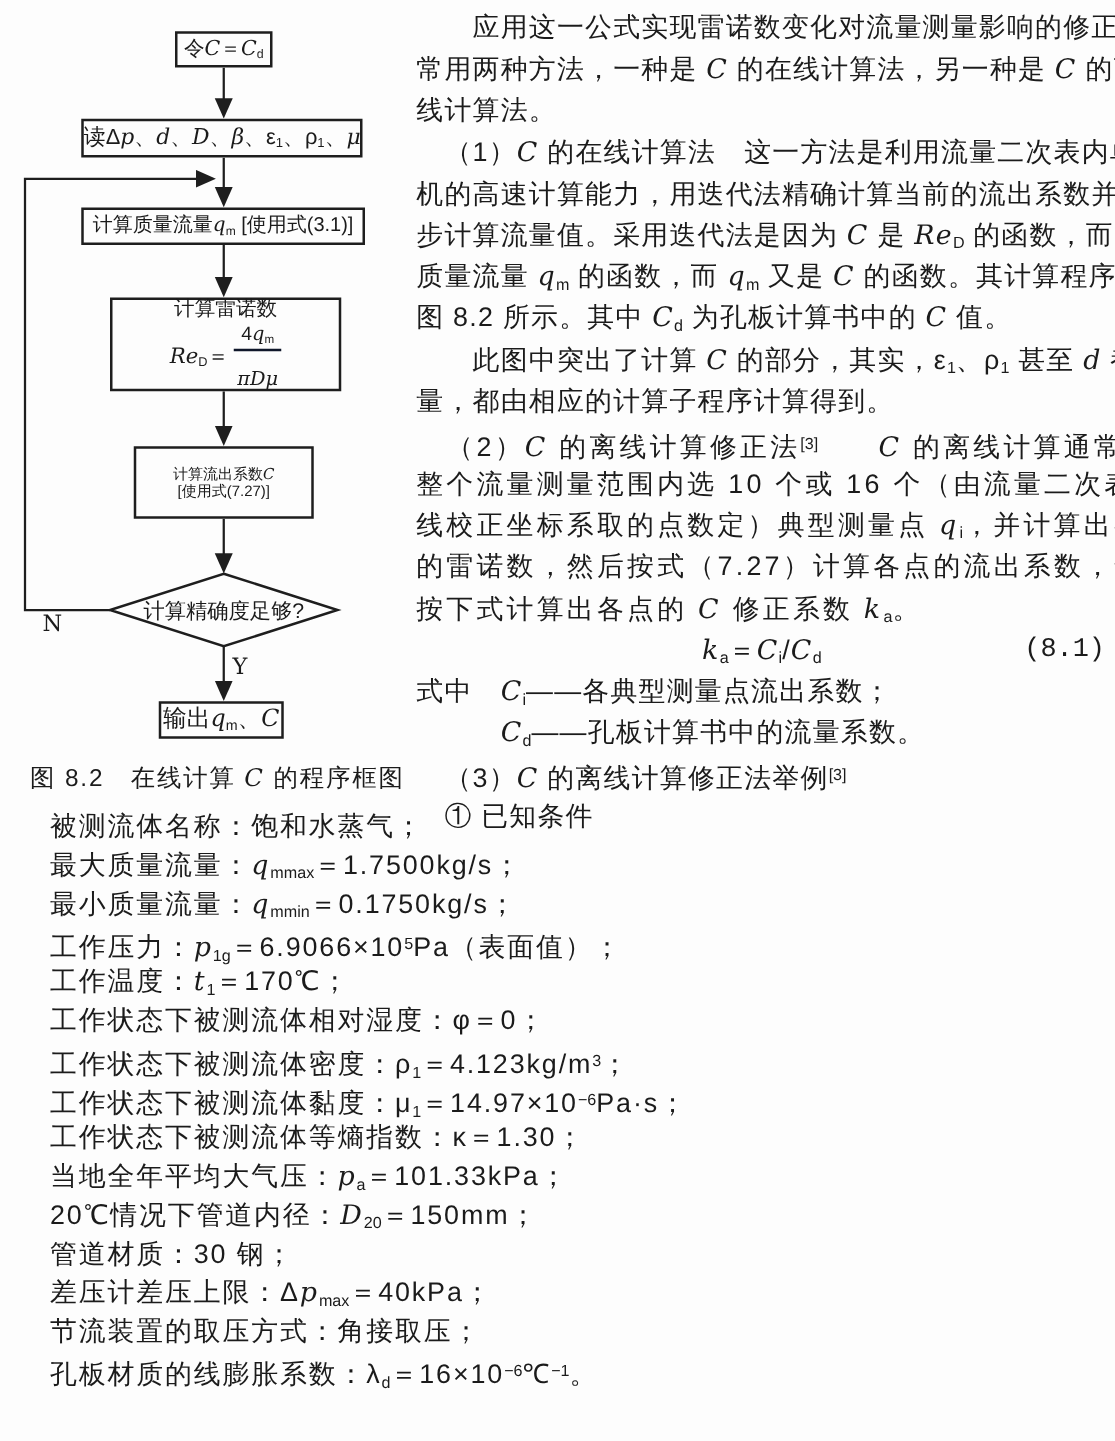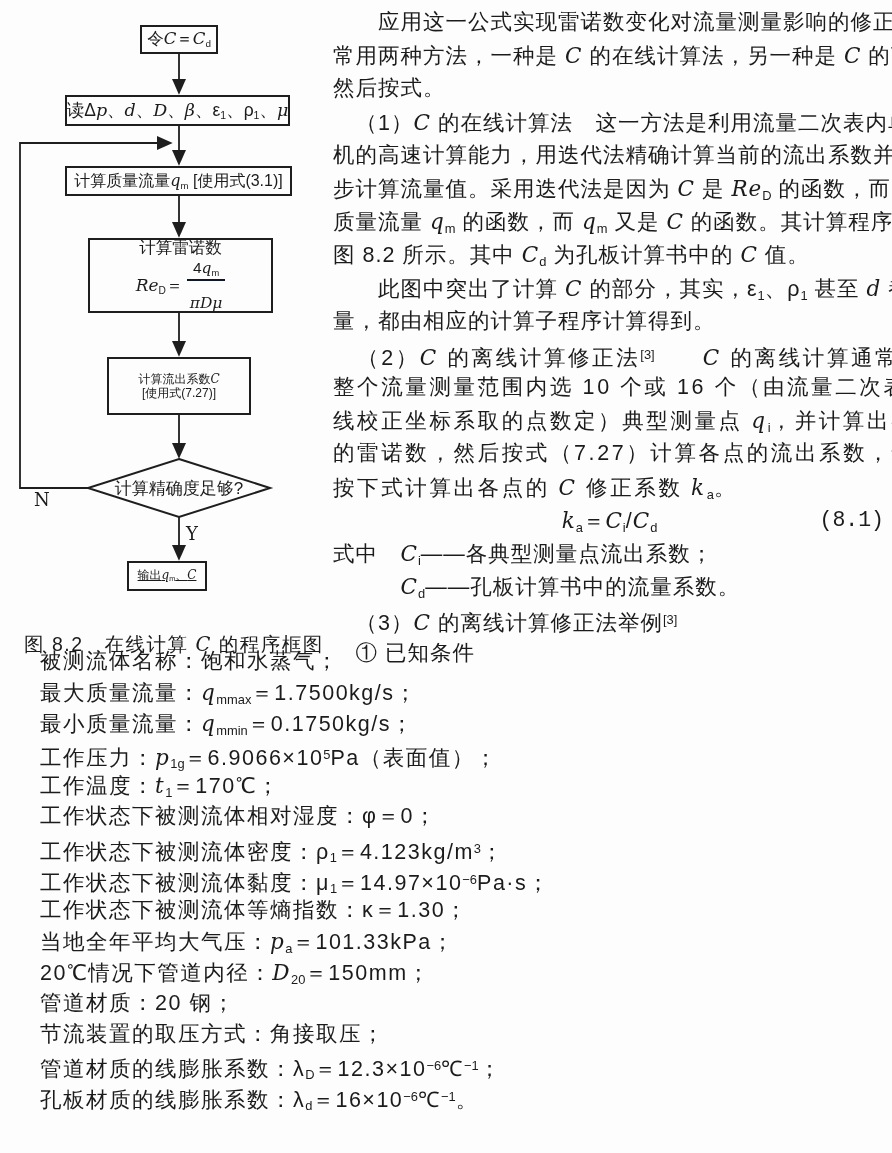--- a/index.html
+++ b/index.html
@@ -12,37 +12,37 @@
 
   i{font-family:"DejaVu Serif",serif;font-style:italic;}
   sub{font-size:0.60em;font-style:normal;vertical-align:-0.28em;letter-spacing:0;}
   sup{font-size:0.60em;font-style:normal;vertical-align:0.45em;letter-spacing:0;}
 
   
   .flowchart{position:absolute;left:0;top:0;width:330px;height:645px;}
   .flowchart svg{position:absolute;left:0;top:0;}
   .fbox{
     position:absolute;box-sizing:border-box;border:2px solid #1e1e1e;background:#fdfdfd;
-    display:flex;flex-direction:column;align-items:center;justify-content:center;
+    display:flex;flex-direction:column;justify-content:center;
     text-align:center;line-height:1.18;white-space:nowrap;
   }
   .b1{left:140px;top:25px;width:78px;height:29px;font-size:16.5px;}
   .b2{left:65px;top:95px;width:225px;height:31px;font-size:17.5px;}
   .b3{left:65px;top:166px;width:227px;height:30px;font-size:16px;}
   .b4{left:88px;top:238px;width:185px;height:75px;font-size:16.5px;}
   .b5{left:107px;top:357px;width:144px;height:58px;font-size:12px;}
-  .b6{left:127px;top:561px;width:80px;height:30px;font-size:12px;text-decoration:underline;}
+  .b6{left:127px;top:561px;width:100px;height:30px;font-size:19px;}
   .decision-label{
     position:absolute;left:88px;top:459px;width:182px;height:58px;
     display:flex;align-items:center;justify-content:center;font-size:17px;white-space:nowrap;
   }
   .branch{position:absolute;font-size:18px;font-family:"DejaVu Serif",serif;}
   .branch-n{left:34px;top:489px;}
   .branch-y{left:186px;top:523px;}
-  .fig-caption{position:absolute;left:24px;top:609px;font-size:19.5px;letter-spacing:1.5px;white-space:nowrap;margin-top:22px;}
+  .fig-caption{position:absolute;left:24px;top:609px;font-size:19.5px;letter-spacing:1.5px;white-space:nowrap;}
   .eqrow{display:flex;align-items:center;justify-content:center;margin-top:1px;font-size:17px;}
   .frac{display:inline-flex;flex-direction:column;margin-left:4px;font-size:15.5px;line-height:1.2;}
   .frac .num{border-bottom:2px solid #0f172a;padding:0 6px 1px;}
   .frac .den{padding-top:13px;}
 
   
   .rightcol{
     position:absolute;left:333px;top:6px;width:553px;
     font-size:21.5px;line-height:33.2px;letter-spacing:1px;
   }
@@ -120,21 +120,21 @@
     <div class="fbox b6">
       <span>输出<i>q</i><sub>m</sub>、<i>C</i></span>
     </div>
 
     <div class="fig-caption">图 8.2　在线计算 <i>C</i> 的程序框图</div>
   </div>
 
   <div class="rightcol">
     <div class="line">　　应用这一公式实现雷诺数变化对流量测量影响的修正</div>
     <div class="line">常用两种方法，一种是 <i>C</i> 的在线计算法，另一种是 <i>C</i> 的离</div>
-    <div class="line">然后按式。</div>
+    <div class="line">线计算法。</div>
     <div class="line">　（1）<i>C</i> 的在线计算法　这一方法是利用流量二次表内单片</div>
     <div class="line">机的高速计算能力，用迭代法精确计算当前的流出系数并进一</div>
     <div class="line">步计算流量值。采用迭代法是因为 <i>C</i> 是 <i>Re</i><sub>D</sub> 的函数，而  是</div>
     <div class="line">质量流量 <i>q</i><sub>m</sub> 的函数，而 <i>q</i><sub>m</sub> 又是 <i>C</i> 的函数。其计算程序框图如</div>
     <div class="line">图 8.2 所示。其中 <i>C</i><sub>d</sub> 为孔板计算书中的 <i>C</i> 值。</div>
     <div class="line">　　此图中突出了计算 <i>C</i> 的部分，其实，ε<sub>1</sub>、ρ<sub>1</sub> 甚至 <i>d</i> 都是变</div>
     <div class="line">量，都由相应的计算子程序计算得到。</div>
     <div class="line wide">　（2）<i>C</i> 的离线计算修正法<sup>[3]</sup>　　<i>C</i> 的离线计算通常是在</div>
     <div class="line wide">整个流量测量范围内选 10 个或 16 个（由流量二次表中折</div>
     <div class="line wide">线校正坐标系取的点数定）典型测量点 <i>q</i><sub>i</sub>，并计算出各点</div>
@@ -157,19 +157,19 @@
     <div class="cond-line">最大质量流量：<i>q</i><sub>mmax</sub>＝1.7500kg/s；</div>
     <div class="cond-line">最小质量流量：<i>q</i><sub>mmin</sub>＝0.1750kg/s；</div>
     <div class="cond-line">工作压力：<i>p</i><sub>1g</sub>＝6.9066×10<sup>5</sup>Pa（表面值）；</div>
     <div class="cond-line">工作温度：<i>t</i><sub>1</sub>＝170℃；</div>
     <div class="cond-line">工作状态下被测流体相对湿度：φ＝0；</div>
     <div class="cond-line">工作状态下被测流体密度：ρ<sub>1</sub>＝4.123kg/m<sup>3</sup>；</div>
     <div class="cond-line">工作状态下被测流体黏度：μ<sub>1</sub>＝14.97×10<sup>−6</sup>Pa·s；</div>
     <div class="cond-line">工作状态下被测流体等熵指数：κ＝1.30；</div>
     <div class="cond-line">当地全年平均大气压：<i>p</i><sub>a</sub>＝101.33kPa；</div>
     <div class="cond-line">20℃情况下管道内径：<i>D</i><sub>20</sub>＝150mm；</div>
-    <div class="cond-line">管道材质：20 钢；</div>
+    <div class="cond-line">管道材质：30 钢；</div>
+    <div class="cond-line">差压计差压上限：Δ<i>p</i><sub>max</sub>＝40kPa；</div>
     <div class="cond-line">节流装置的取压方式：角接取压；</div>
-    <div class="cond-line">管道材质的线膨胀系数：λ<sub>D</sub>＝12.3×10<sup>−6</sup>℃<sup>−1</sup>；</div>
     <div class="cond-line">孔板材质的线膨胀系数：λ<sub>d</sub>＝16×10<sup>−6</sup>℃<sup>−1</sup>。</div>
   </div>
 
 </div>
 
 </body></html>

